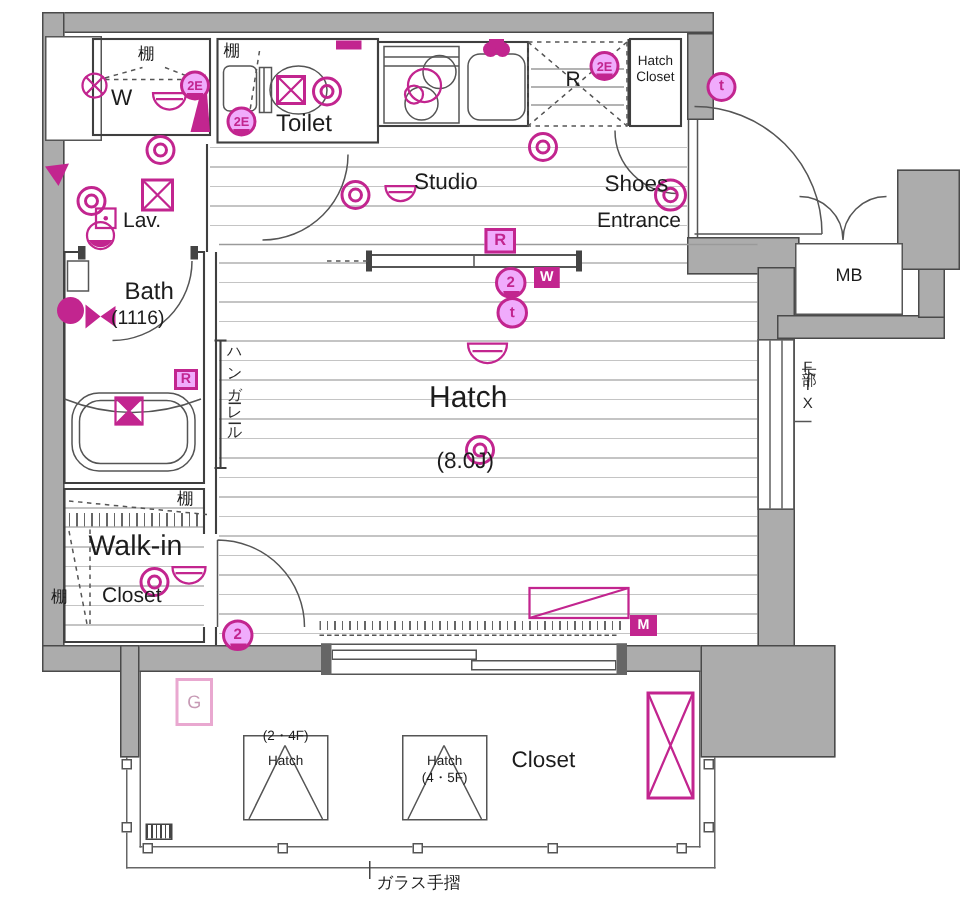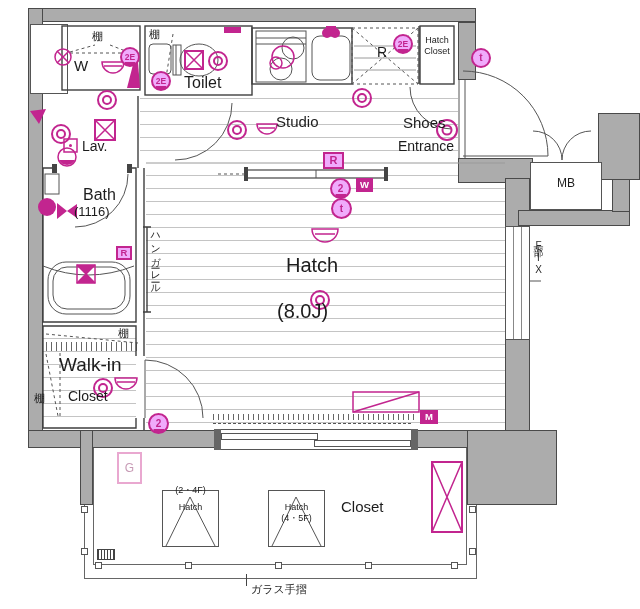--- a/index.html
+++ b/index.html
@@ -235,21 +235,21 @@
   <div class="lbl" style="left:184px;top:74px;font-size:16px">Toilet</div>
   <div class="lbl" style="left:276px;top:114px;font-size:15px">Studio</div>
   <div class="lbl" style="left:403px;top:115px;font-size:15px">Shoes</div>
   <div class="lbl" style="left:398px;top:139px;font-size:14px">Entrance</div>
   <div class="lbl ctr" style="left:420px;top:36px;width:34px;font-size:9px">Hatch</div>
   <div class="lbl ctr" style="left:420px;top:47px;width:34px;font-size:9px">Closet</div>
   <div class="lbl" style="left:82px;top:139px;font-size:14px">Lav.</div>
   <div class="lbl" style="left:83px;top:186px;font-size:16px">Bath</div>
   <div class="lbl" style="left:74px;top:205px;font-size:13px">(1116)</div>
   <div class="lbl" style="left:286px;top:254px;font-size:20px">Hatch</div>
-  <div class="lbl" style="left:277px;top:300px;font-size:20px">(8.0J)</div>
+  <div class="lbl" style="left:291px;top:300px;font-size:15px">(8.0J)</div>
   <div class="lbl" style="left:59px;top:355px;font-size:19px">Walk-in</div>
   <div class="lbl" style="left:68px;top:389px;font-size:14px">Closet</div>
   <div class="lbl" style="left:341px;top:499px;font-size:15px">Closet</div>
   <div class="lbl ctr" style="left:546px;top:177px;width:40px;font-size:12px">MB</div>
   <div class="lbl" style="left:377px;top:45px;font-size:14px">R</div>
   <div class="lbl" style="left:92px;top:30px;font-size:11px">棚</div>
   <div class="lbl" style="left:149px;top:28px;font-size:11px">棚</div>
   <div class="lbl" style="left:118px;top:327px;font-size:11px">棚</div>
   <div class="lbl" style="left:34px;top:392px;font-size:11px">棚</div>
   <div class="lbl vtext" style="left:150px;top:226px;height:102px;font-size:10px">ハンガーレール</div>

